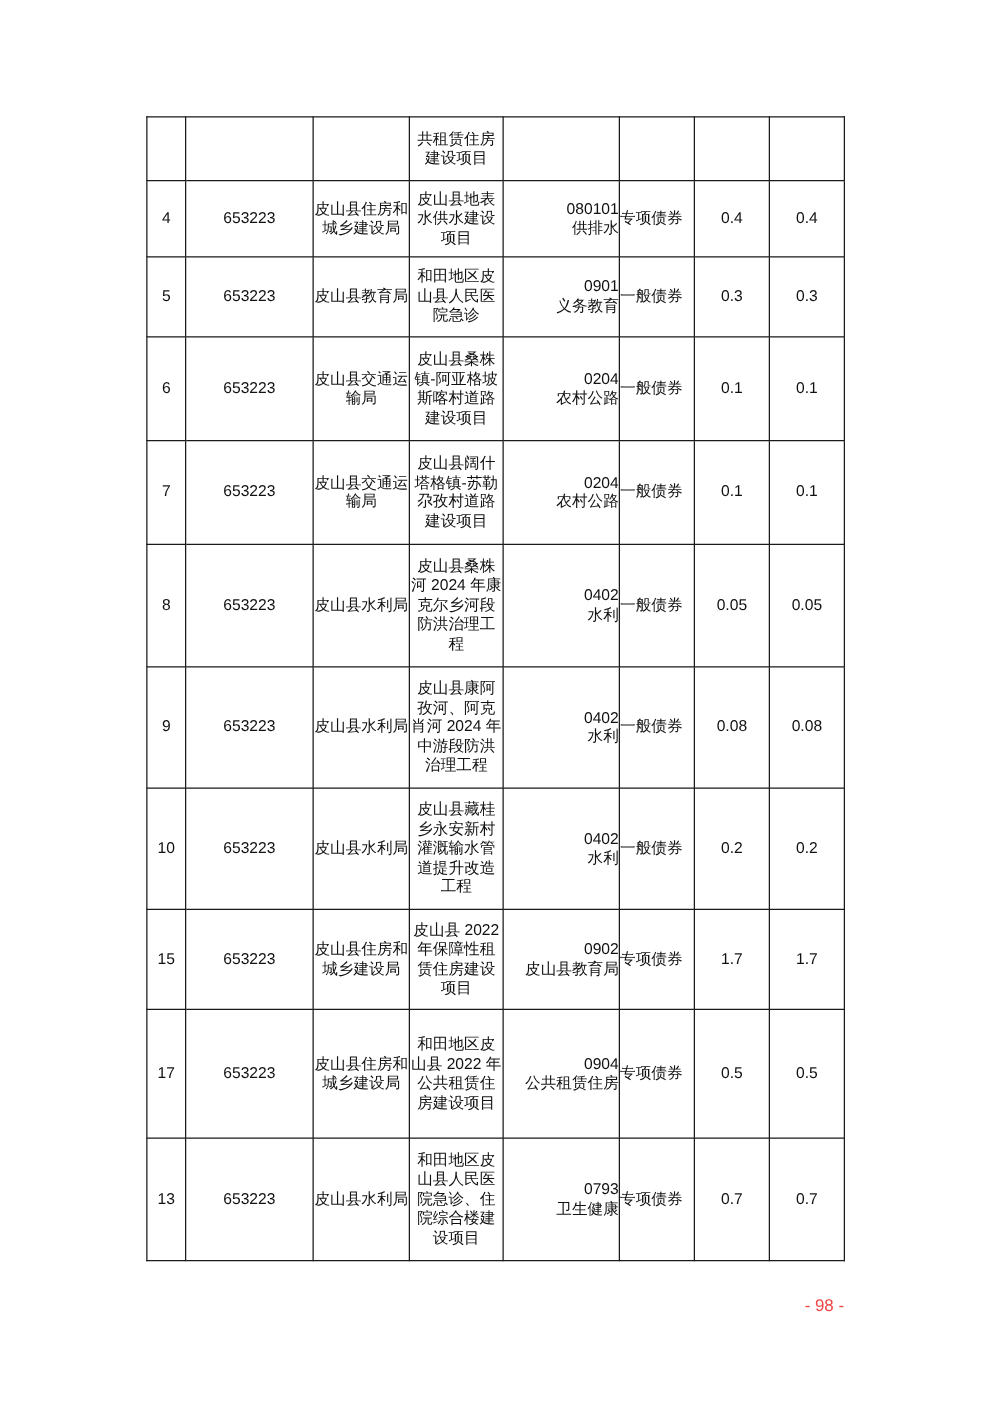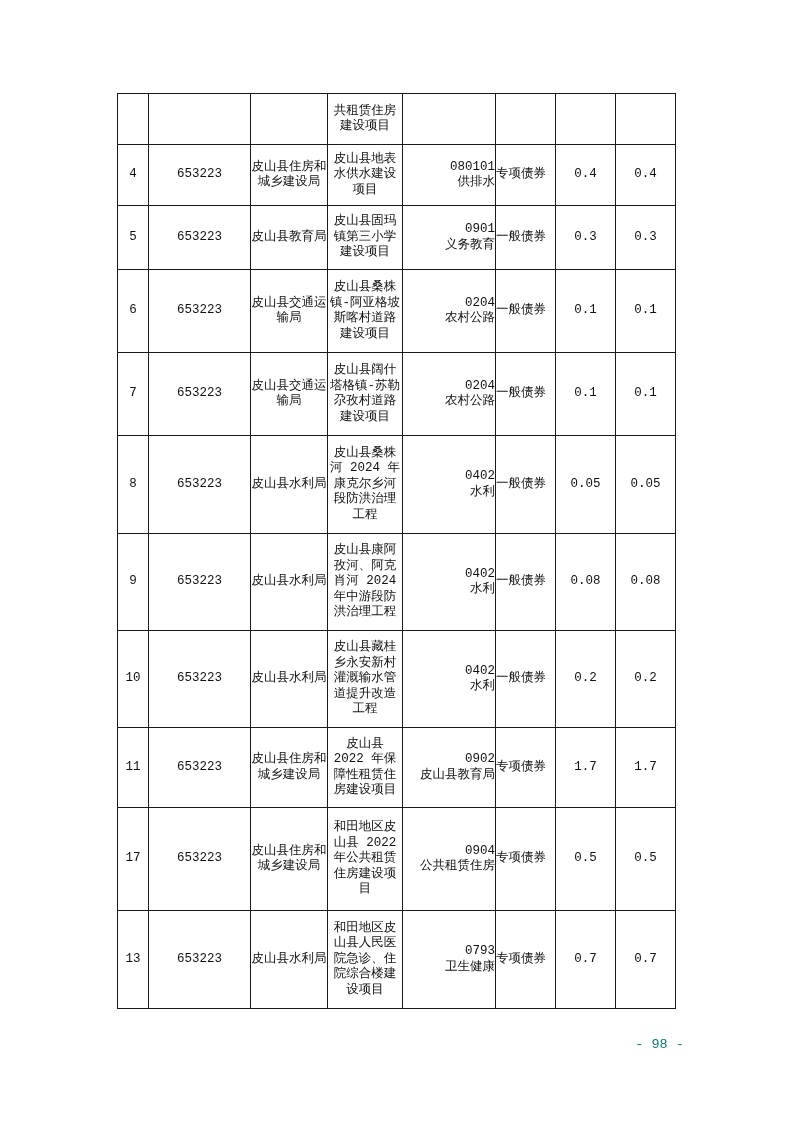--- a/index.html
+++ b/index.html
@@ -5,21 +5,21 @@
   html, body {
     margin: 0;
     padding: 0;
     background: #ffffff;
   }
   .page {
     position: relative;
     width: 684px;
     height: 1122px;
     background: #ffffff;
-    font-family: Liberation Mono, monospace;
+    font-family: Liberation Sans, sans-serif;
     color: #111111;
     overflow: hidden;
   }
   table.tbl {
     position: absolute;
     left: 117px;
     top: 93px;
     width: 558px;
     border-collapse: collapse;
     table-layout: fixed;
@@ -62,21 +62,21 @@
   .cat-code, .cat-name { text-align: right; }
 
   .pageno {
     position: absolute;
     left: 617px;
     top: 1036px;
     width: 85px;
     text-align: center;
     font-size: 13.5px;
     line-height: 17px;
-    color: #0f766e;
+    color: #ef4444;
   }
 </style>
 </head>
 <body>
 
 <div class="page">
 
   <table class="tbl">
     <colgroup>
       <col style="width:31px">
@@ -111,21 +111,21 @@
     </td>
     <td class="c-bond">专项债券</td>
     <td class="c-val">0.4</td>
     <td class="c-val">0.4</td>
   </tr>
 
   <tr>
     <td class="c-num">5</td>
     <td class="c-code">653223</td>
     <td class="c-dept">皮山县教育局</td>
-    <td class="c-proj">皮山县固玛镇第三小学建设项目</td>
+    <td class="c-proj">和田地区皮山县人民医院急诊</td>
     <td class="c-cat">
       <div class="cat-code">0901</div>
       <div class="cat-name">义务教育</div>
     </td>
     <td class="c-bond">一般债券</td>
     <td class="c-val">0.3</td>
     <td class="c-val">0.3</td>
   </tr>
 
   <tr>
@@ -192,21 +192,21 @@
     <td class="c-cat">
       <div class="cat-code">0402</div>
       <div class="cat-name">水利</div>
     </td>
     <td class="c-bond">一般债券</td>
     <td class="c-val">0.2</td>
     <td class="c-val">0.2</td>
   </tr>
 
   <tr>
-    <td class="c-num">11</td>
+    <td class="c-num">15</td>
     <td class="c-code">653223</td>
     <td class="c-dept">皮山县住房和城乡建设局</td>
     <td class="c-proj">皮山县 2022 年保障性租赁住房建设项目</td>
     <td class="c-cat">
       <div class="cat-code">0902</div>
       <div class="cat-name">皮山县教育局</div>
     </td>
     <td class="c-bond">专项债券</td>
     <td class="c-val">1.7</td>
     <td class="c-val">1.7</td>

